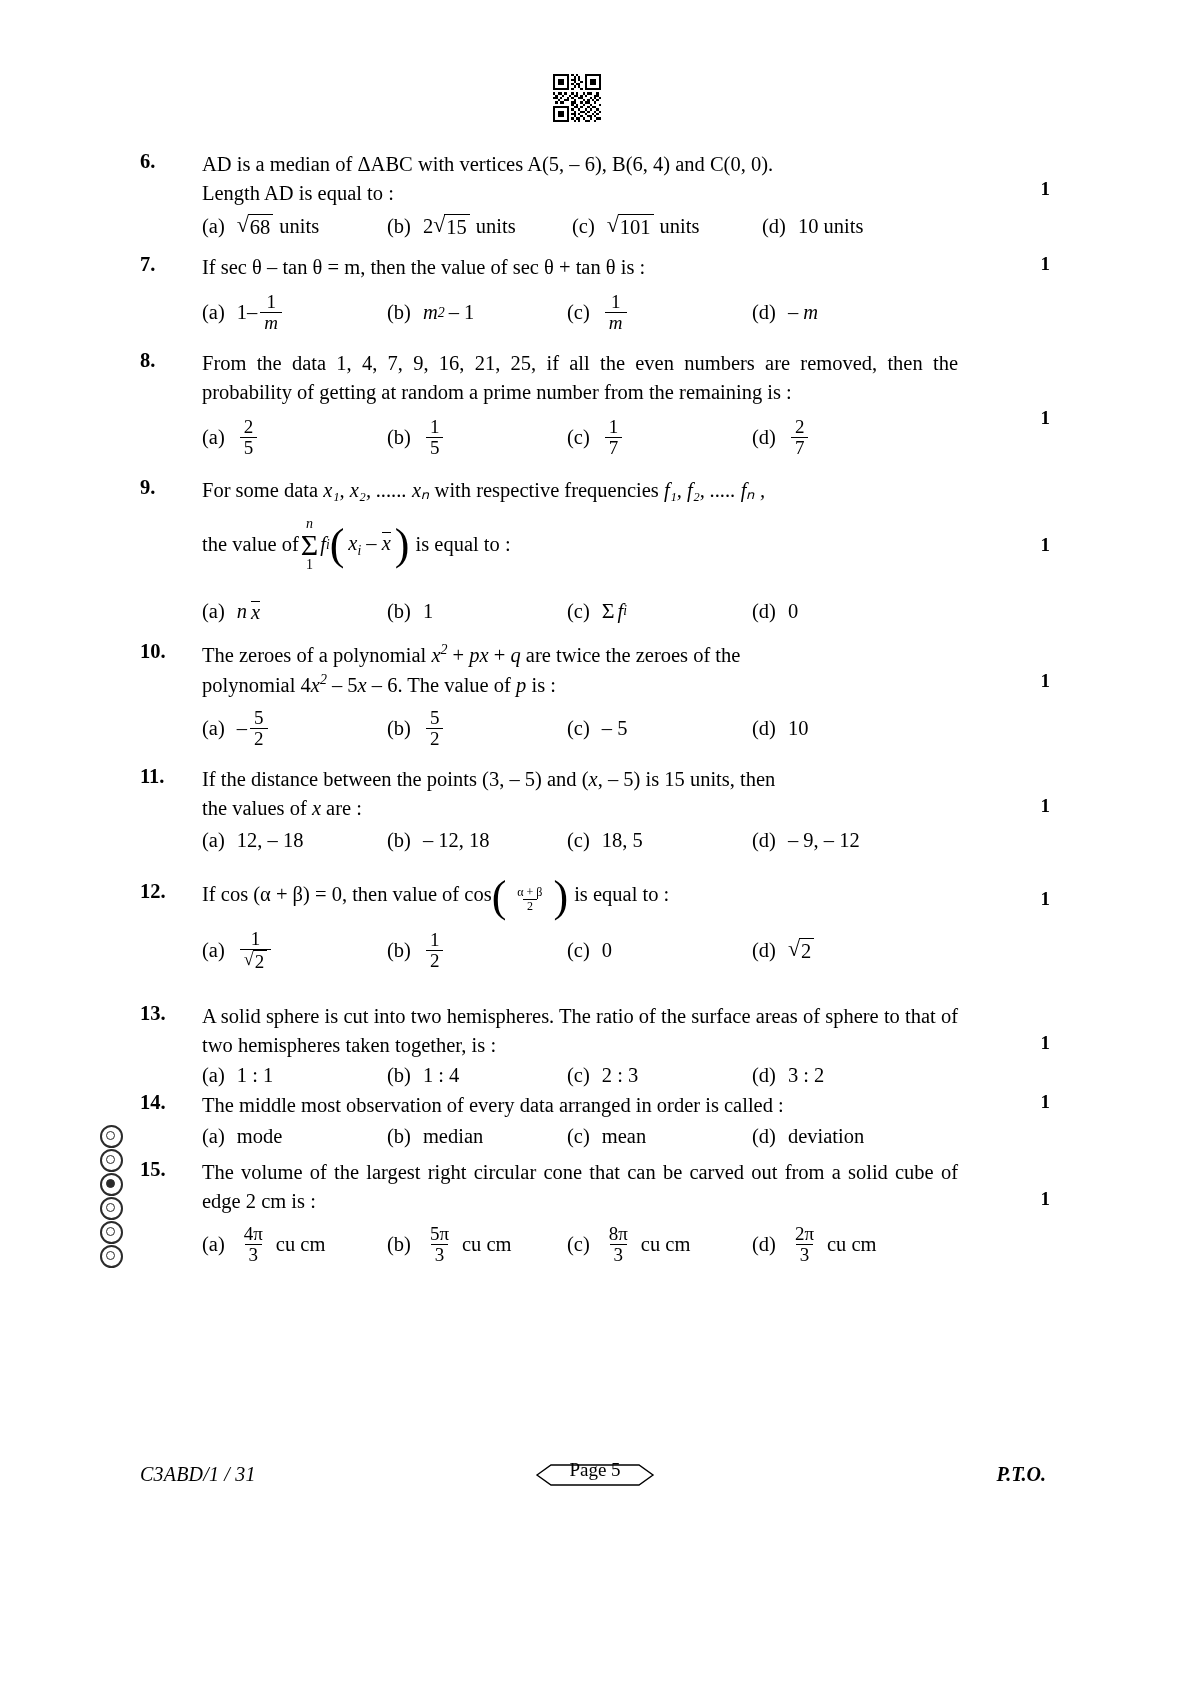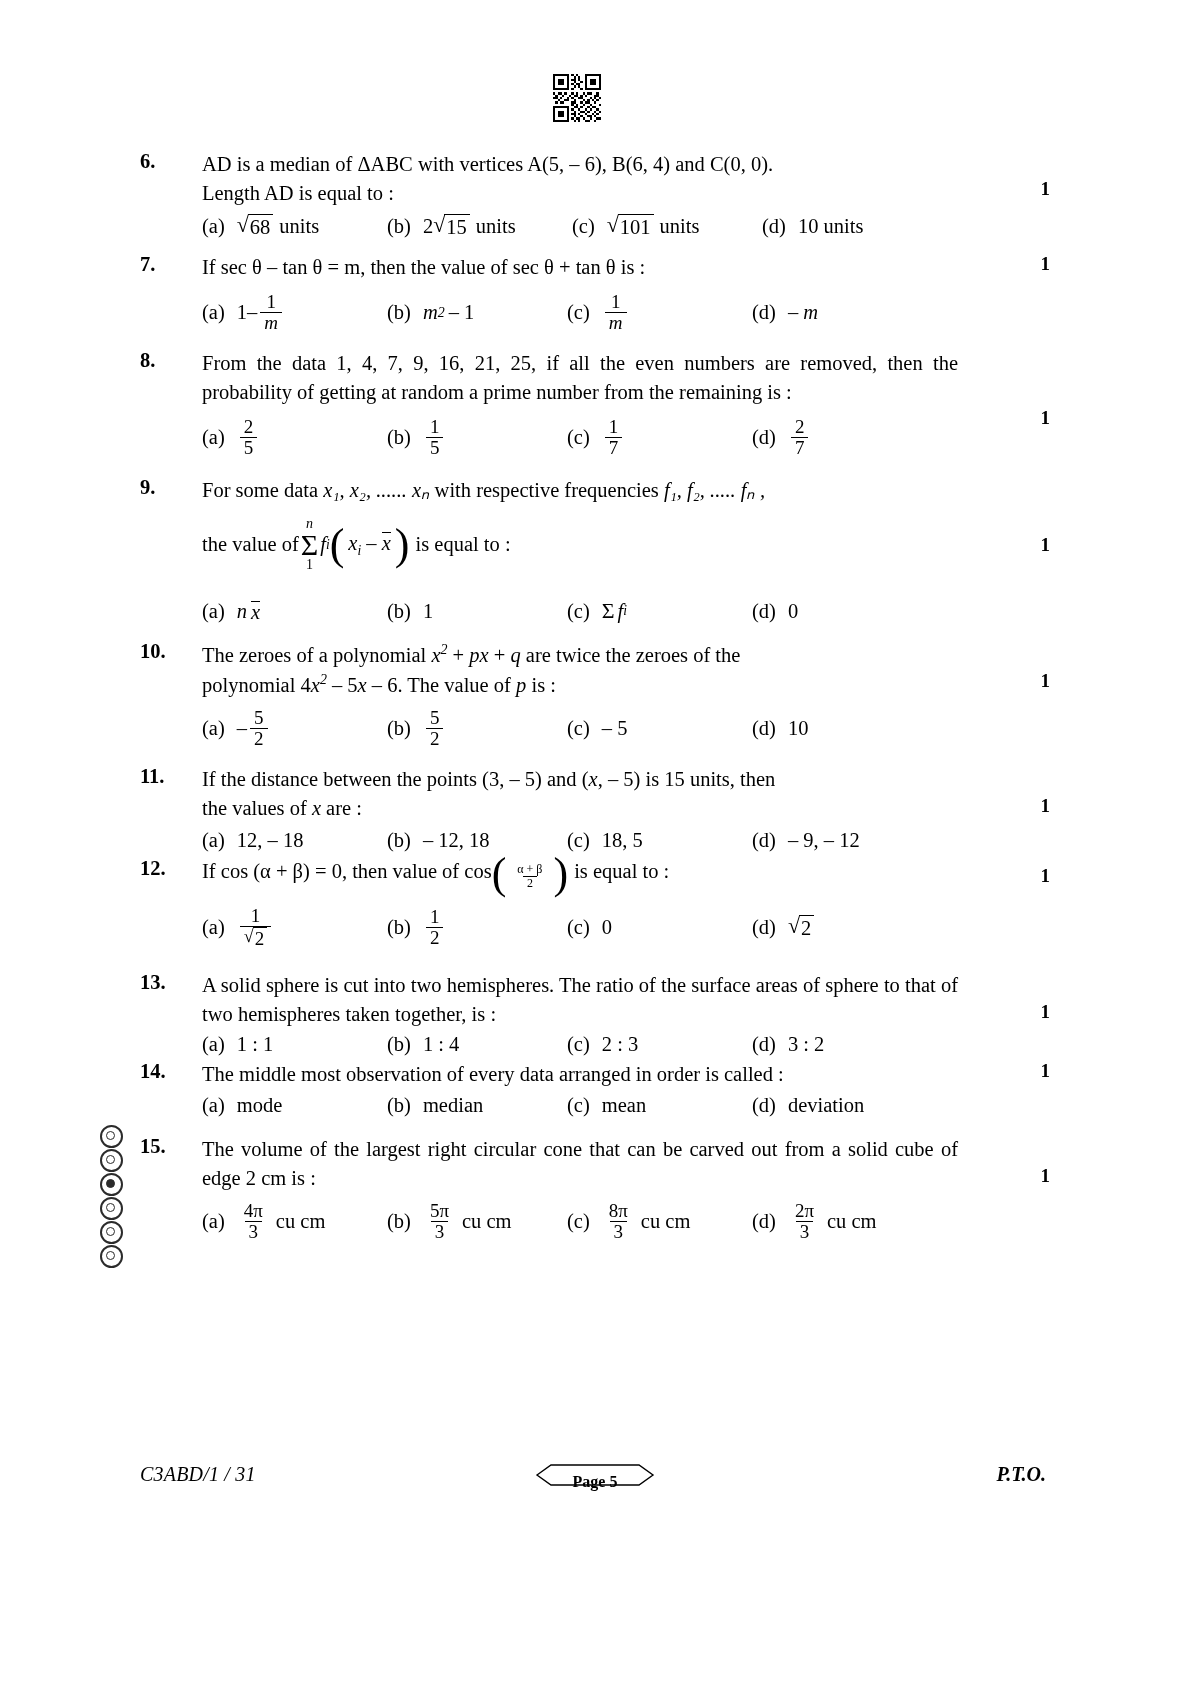--- a/index.html
+++ b/index.html
@@ -180,24 +180,23 @@
   .footer .code { position: absolute; left: 0; top: 0; font-style: italic; letter-spacing: .2px;}
   .footer .pto { position: absolute; right: 4px; top: 0; font-style: italic; font-weight: bold; }
   .pagebadge {
     position: absolute;
     left: 50%;
     transform: translateX(-50%);
     top: -4px;
     width: 140px;
     height: 32px;
     display: flex;
-    align-items: flex-end;
+    align-items: flex-start;
     justify-content: center;
-    font-size: 16px;
-    font-weight: bold;
+    font-size: 19px;
   }
   .pagebadge svg { position: absolute; left: 0; top: 0; }
   .pagebadge span { position: relative; }
 </style>
 </head>
 <body>
 
 <div class="page">
 
   <div class="qr">
@@ -545,21 +544,21 @@
           <span class="lbl">(c)</span>
           <span>18, 5</span>
         </div>
         <div class="opt">
           <span class="lbl">(d)</span>
           <span>– 9, – 12</span>
         </div>
       </div>
     </div>
 
-    <div class="q" style="margin-top:5px">
+    <div class="q" style="margin-top:28px">
       <div class="qnum">12.</div>
       <div class="qbody" style="display:flex; align-items:flex-start;">
         <span>If cos (α + β) = 0, then value of cos</span>
         <span class="bigparen">
           <span class="pl">(</span>
           <span class="inner">
             <span class="frac" style="font-size:12px">
               <span class="num">α + β</span>
               <span class="den">2</span>
             </span>
@@ -596,21 +595,21 @@
         <div class="opt">
           <span class="lbl">(d)</span>
           <span class="rad">
               <span class="sign">√</span>
               <span class="body">2</span>
             </span>
         </div>
       </div>
     </div>
 
-    <div class="q" style="margin-top:22px">
+    <div class="q" style="margin-top:30px">
       <div class="qnum">13.</div>
       <div class="qbody just">A solid sphere is cut into two hemispheres. The ratio of the surface areas of sphere to that of two hemispheres taken together, is :</div>
       <div class="marks" style="top:30px">1</div>
       <div class="opts" style="margin-top:4px">
         <div class="opt" style="width:185px">
           <span class="lbl">(a)</span>
           <span>1 : 1</span>
         </div>
         <div class="opt" style="width:180px">
           <span class="lbl">(b)</span>
@@ -644,21 +643,21 @@
           <span class="lbl">(c)</span>
           <span>mean</span>
         </div>
         <div class="opt">
           <span class="lbl">(d)</span>
           <span>deviation</span>
         </div>
       </div>
     </div>
 
-    <div class="q" style="margin-top:18px">
+    <div class="q" style="margin-top:10px">
       <div class="qnum">15.</div>
       <div class="qbody just">The volume of the largest right circular cone that can be carved out from a solid cube of edge 2 cm is :</div>
       <div class="marks" style="top:30px">1</div>
       <div class="opts" style="margin-top:8px">
         <div class="opt" style="width:185px">
           <span class="lbl">(a)</span>
           <span class="frac">
             <span class="num">4π</span>
             <span class="den">3</span>
           </span>

